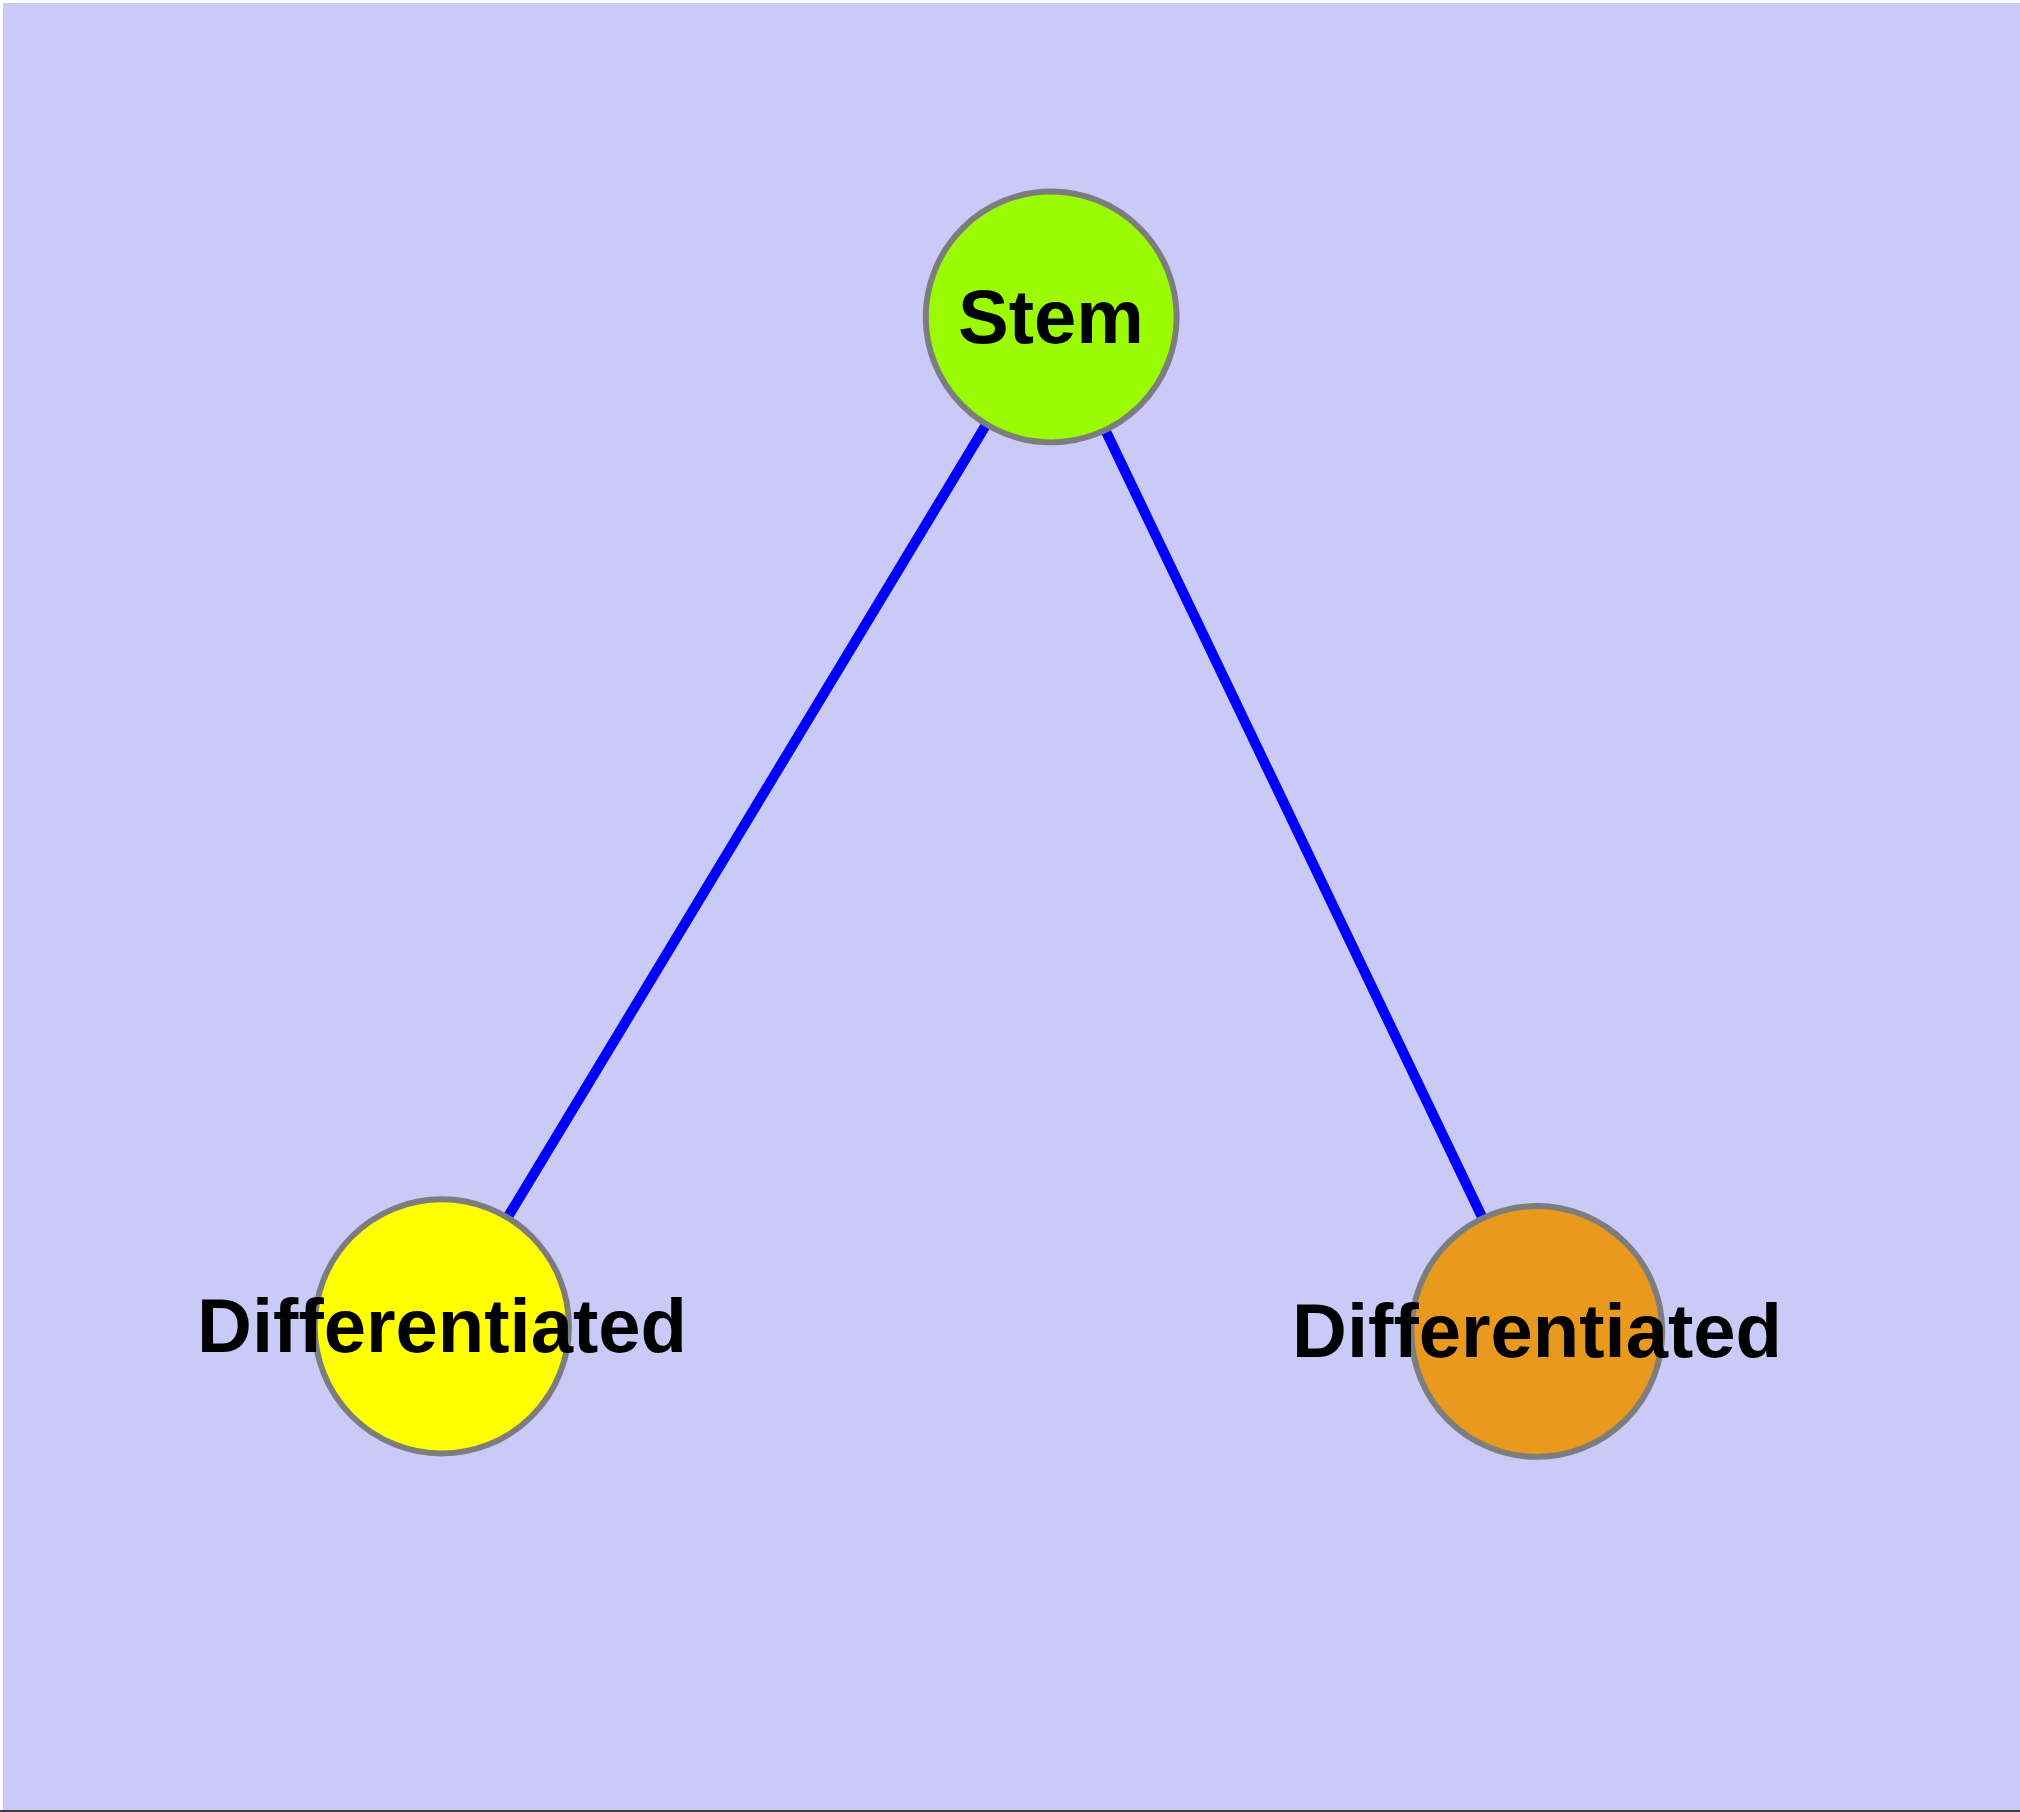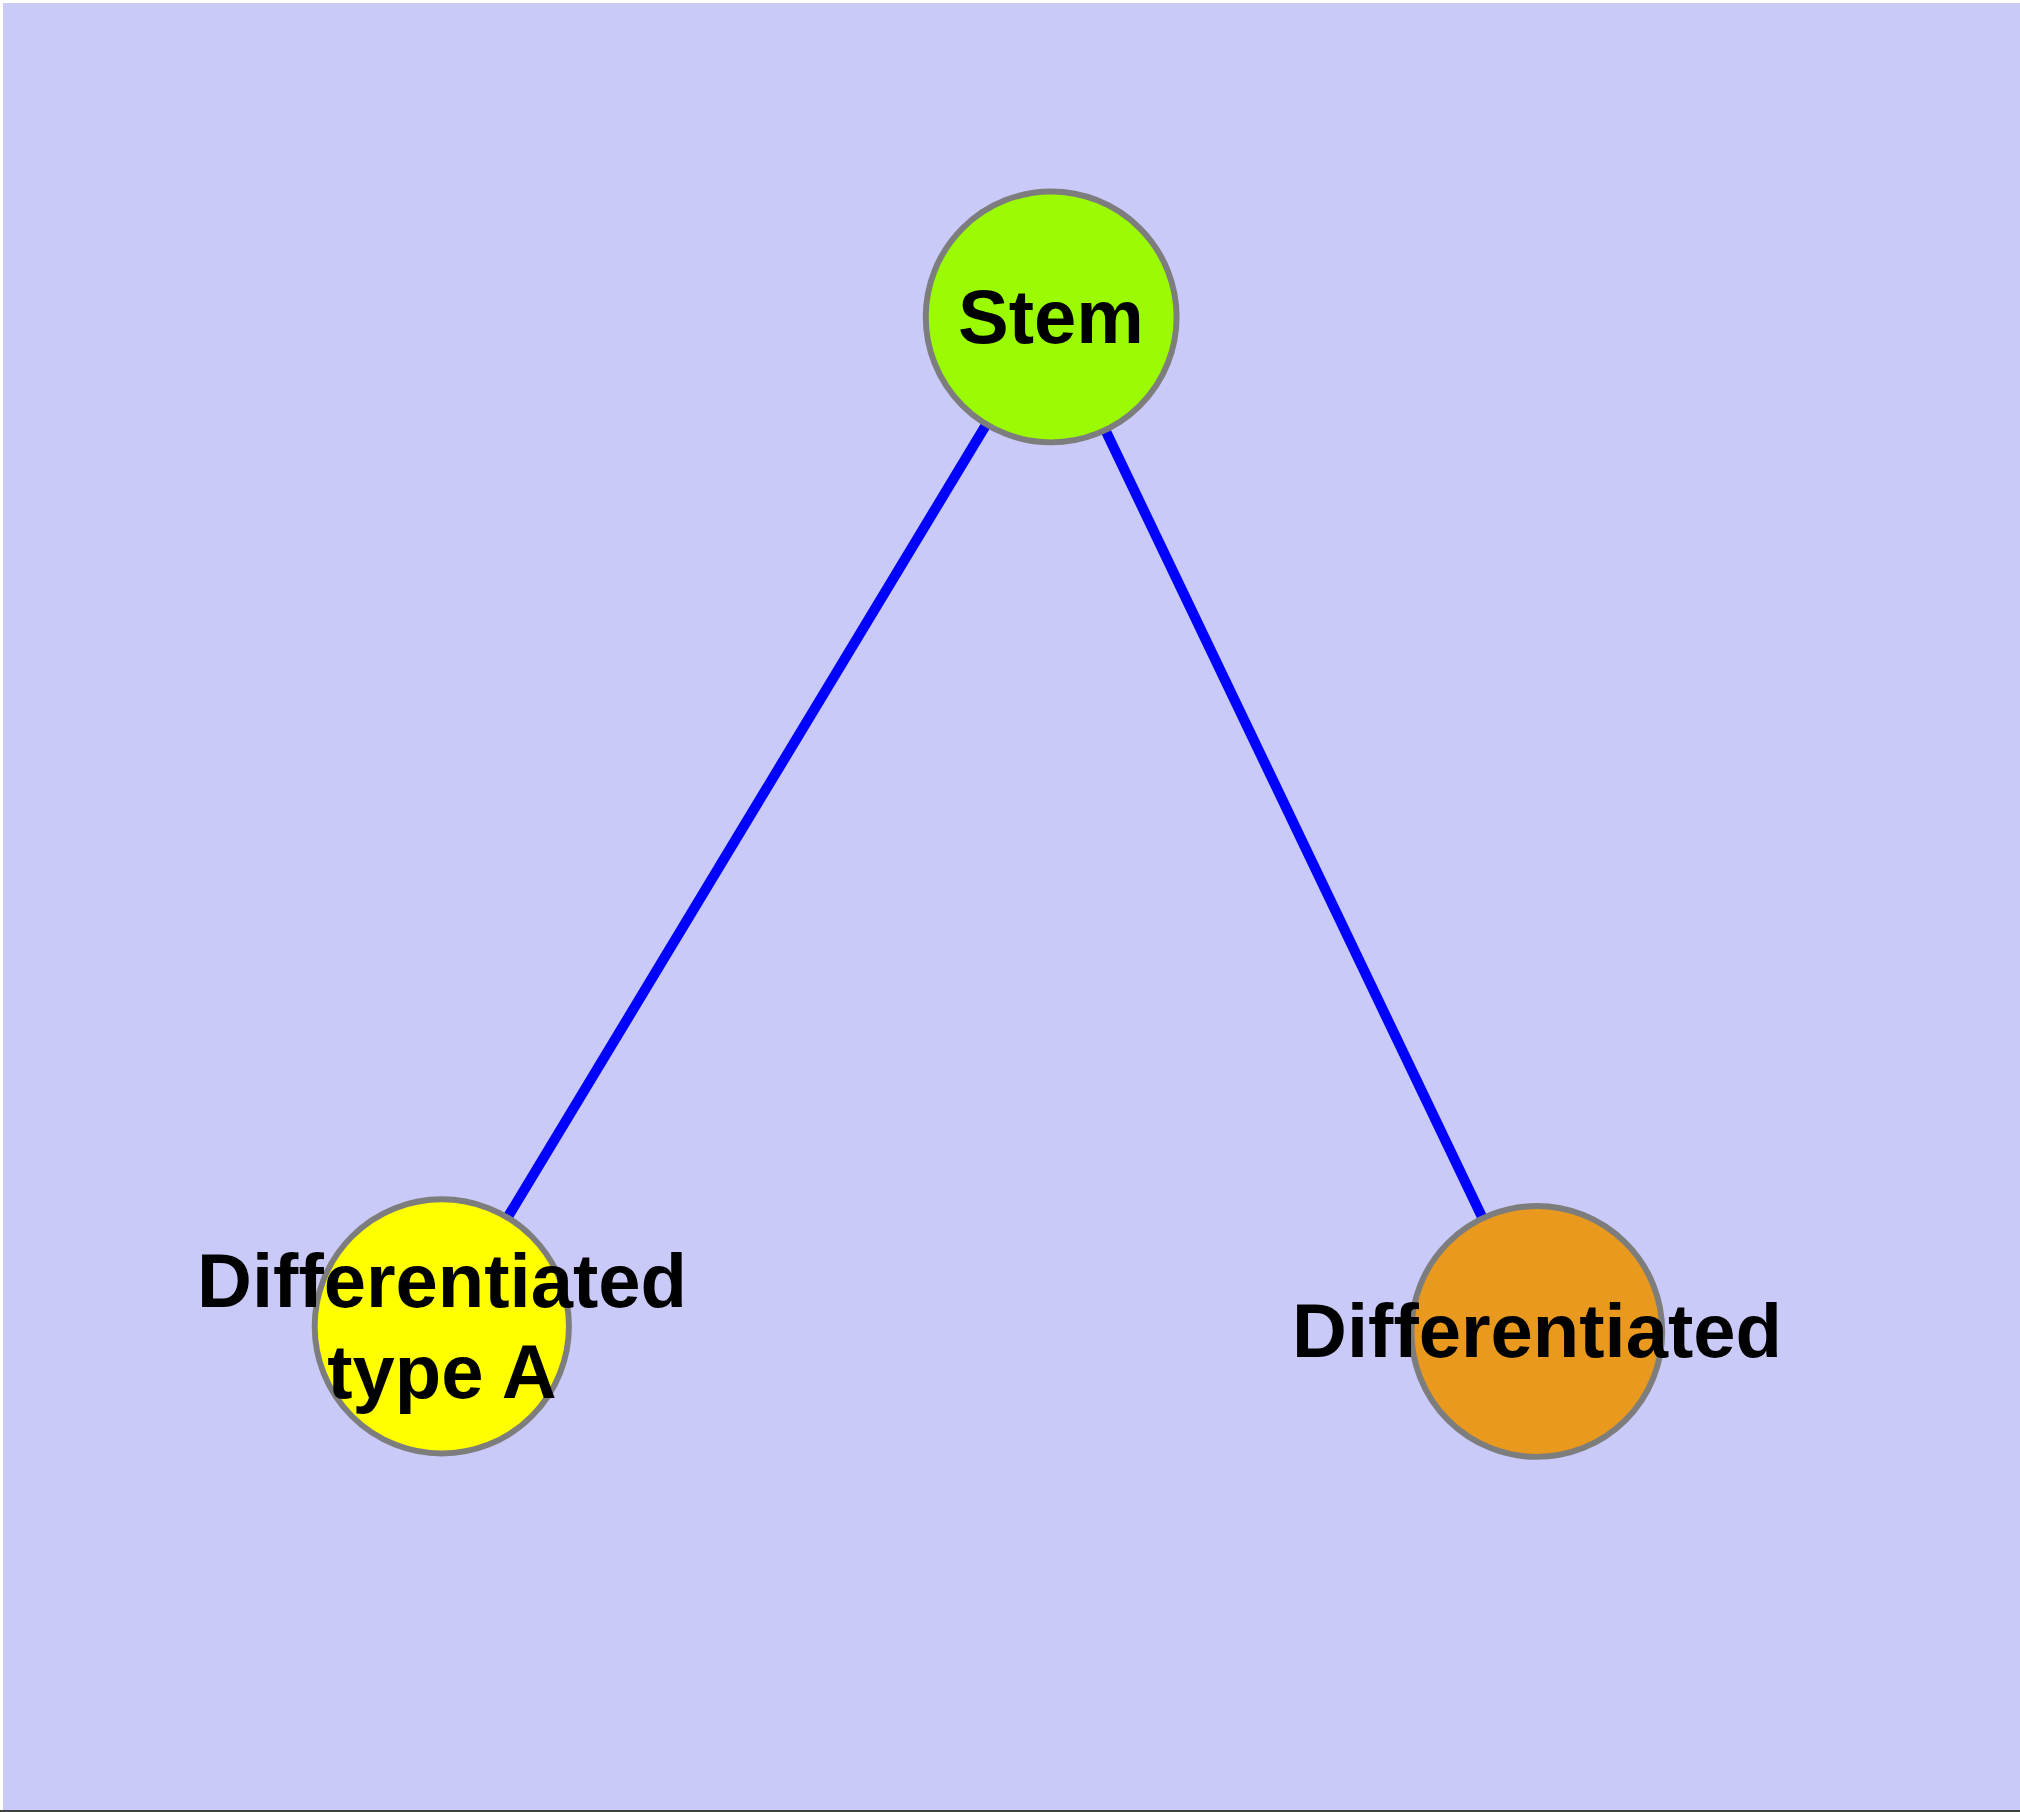--- a/index.html
+++ b/index.html
@@ -69,21 +69,20 @@
 
     <circle cx="1240" cy="374" r="148" fill="#9AFB02"></circle>
     <circle cx="521" cy="1565" r="150" fill="#FFFF00"></circle>
     <circle cx="1813" cy="1571" r="148" fill="#E8991E"></circle>
   </svg>
 
   <div class="node-label" style="left:1051px; top:317px;">Stem</div>
 
   <div class="node-label" style="left:442px; top:1326px;">
     <div>Differentiated</div>
-    <div>type A</div>
   </div>
 
   <div class="node-label" style="left:1537px; top:1331px;">
     <div>Differentiated</div>
   </div>
 
   <div class="bottom-edge"></div>
 </div>
 
 

